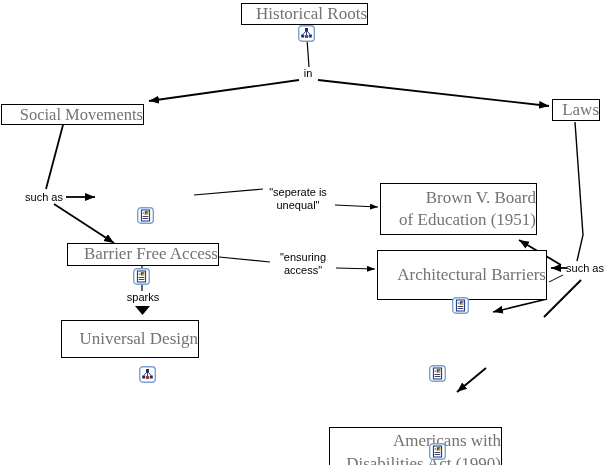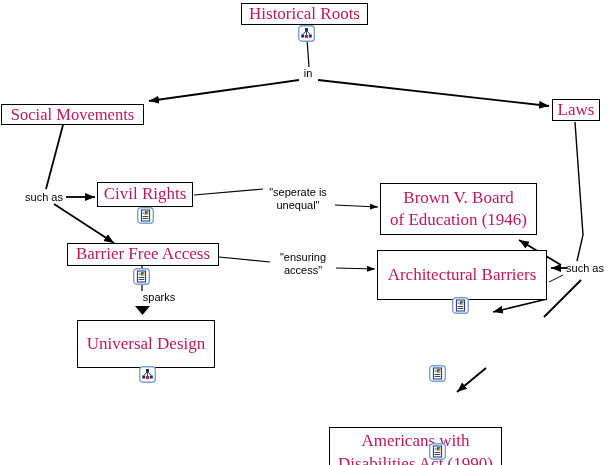--- a/index.html
+++ b/index.html
@@ -1,21 +1,21 @@
 <!DOCTYPE html>
 <html><head>
 <meta charset="utf-8">
 <style>
   html,body{margin:0;padding:0;background:#fff;}
   #canvas{position:relative;width:611px;height:465px;background:#ffffff;overflow:hidden;
           font-family:"Liberation Serif", serif;}
   svg.edges{position:absolute;left:0;top:0;z-index:1;}
-  .node{position:absolute;background:#fff;border:1px solid #000;color:#be185d;
+  .node{position:absolute;background:#fff;border:1px solid #000;color:#737373;
         box-sizing:border-box;display:flex;flex-direction:column;justify-content:center;
-        text-align:center;font-size:17px;line-height:1.32;z-index:2;white-space:nowrap;}
+        text-align:center;font-size:17px;line-height:1.32;z-index:2;white-space:nowrap;align-items:flex-end;}
   .node .nl{display:block;}
   .lbl{position:absolute;color:#000;font-family:"Liberation Sans", sans-serif;
        font-size:11px;line-height:1.18;text-align:center;z-index:4;white-space:nowrap;}
   .lbl .nl{display:block;}
   .res{position:absolute;width:17px;height:17px;z-index:3;cursor:pointer;}
   .res svg{display:block;}
 </style>
 </head>
 <body>
 
@@ -56,35 +56,32 @@
   </div>
 
   <div class="node" style="left:1px;top:104px;width:143px;height:21px;font-size:16.5px;">
     <span class="nl">Social Movements</span>
   </div>
 
   <div class="node" style="left:552px;top:99px;width:48px;height:22px;">
     <span class="nl">Laws</span>
   </div>
 
-  <div class="node" style="left:97px;top:182px;width:96px;height:25px;">
-    <span class="nl">Civil Rights</span>
-  </div>
 
   <div class="node" style="left:67px;top:243px;width:152px;height:23px;">
     <span class="nl">Barrier Free Access</span>
   </div>
 
-  <div class="node" style="left:77px;top:320px;width:138px;height:48px;gap:25px;">
+  <div class="node" style="left:61px;top:320px;width:138px;height:38px;gap:25px;">
     <span class="nl">Universal Design</span>
   </div>
 
   <div class="node" style="left:380px;top:183px;width:157px;height:52px;">
     <span class="nl">Brown V. Board</span>
-    <span class="nl">of Education (1946)</span>
+    <span class="nl">of Education (1951)</span>
   </div>
 
   <div class="node" style="left:377px;top:250px;width:170px;height:50px;">
     <span class="nl">Architectural Barriers</span>
   </div>
 
 
   <div class="node" style="left:329px;top:397px;width:173px;height:51px;margin-top:30px;">
     <span class="nl">Americans with</span>
     <span class="nl">Disabilities Act (1990)</span>
@@ -97,21 +94,21 @@
   <div class="lbl" style="left:262px;top:186px;width:72px;">
     <span class="nl">"seperate is</span>
     <span class="nl">unequal"</span>
   </div>
 
   <div class="lbl" style="left:272px;top:251px;width:62px;">
     <span class="nl">"ensuring</span>
     <span class="nl">access"</span>
   </div>
 
-  <div class="lbl" style="left:122px;top:291px;width:42px;margin-left:16px;">sparks</div>
+  <div class="lbl" style="left:122px;top:291px;width:42px;">sparks</div>
 
   <div class="lbl" style="left:561px;top:262px;width:48px;">such as</div>
 
   <div class="res" style="left:298px;top:25px;">
     <svg width="17" height="17" viewBox="0 0 17 17">
       <rect x="0.7" y="0.7" width="15.6" height="15.6" rx="3.2" fill="#ffffff" stroke="#7aa0d4" stroke-width="1.4"></rect>
       <path d="M8.5,5.5 L4.8,9.5 M8.5,5.5 L12.2,9.5 M8.5,5.5 L8.5,10" stroke="#1a2f6e" stroke-width="0.9" fill="none"></path>
       <rect x="7" y="3" width="3" height="3" fill="#1a2f6e"></rect>
       <rect x="3.2" y="9.5" width="3" height="3" fill="#1a2f6e"></rect>
       <rect x="10.8" y="9.5" width="3" height="3" fill="#1a2f6e"></rect>

